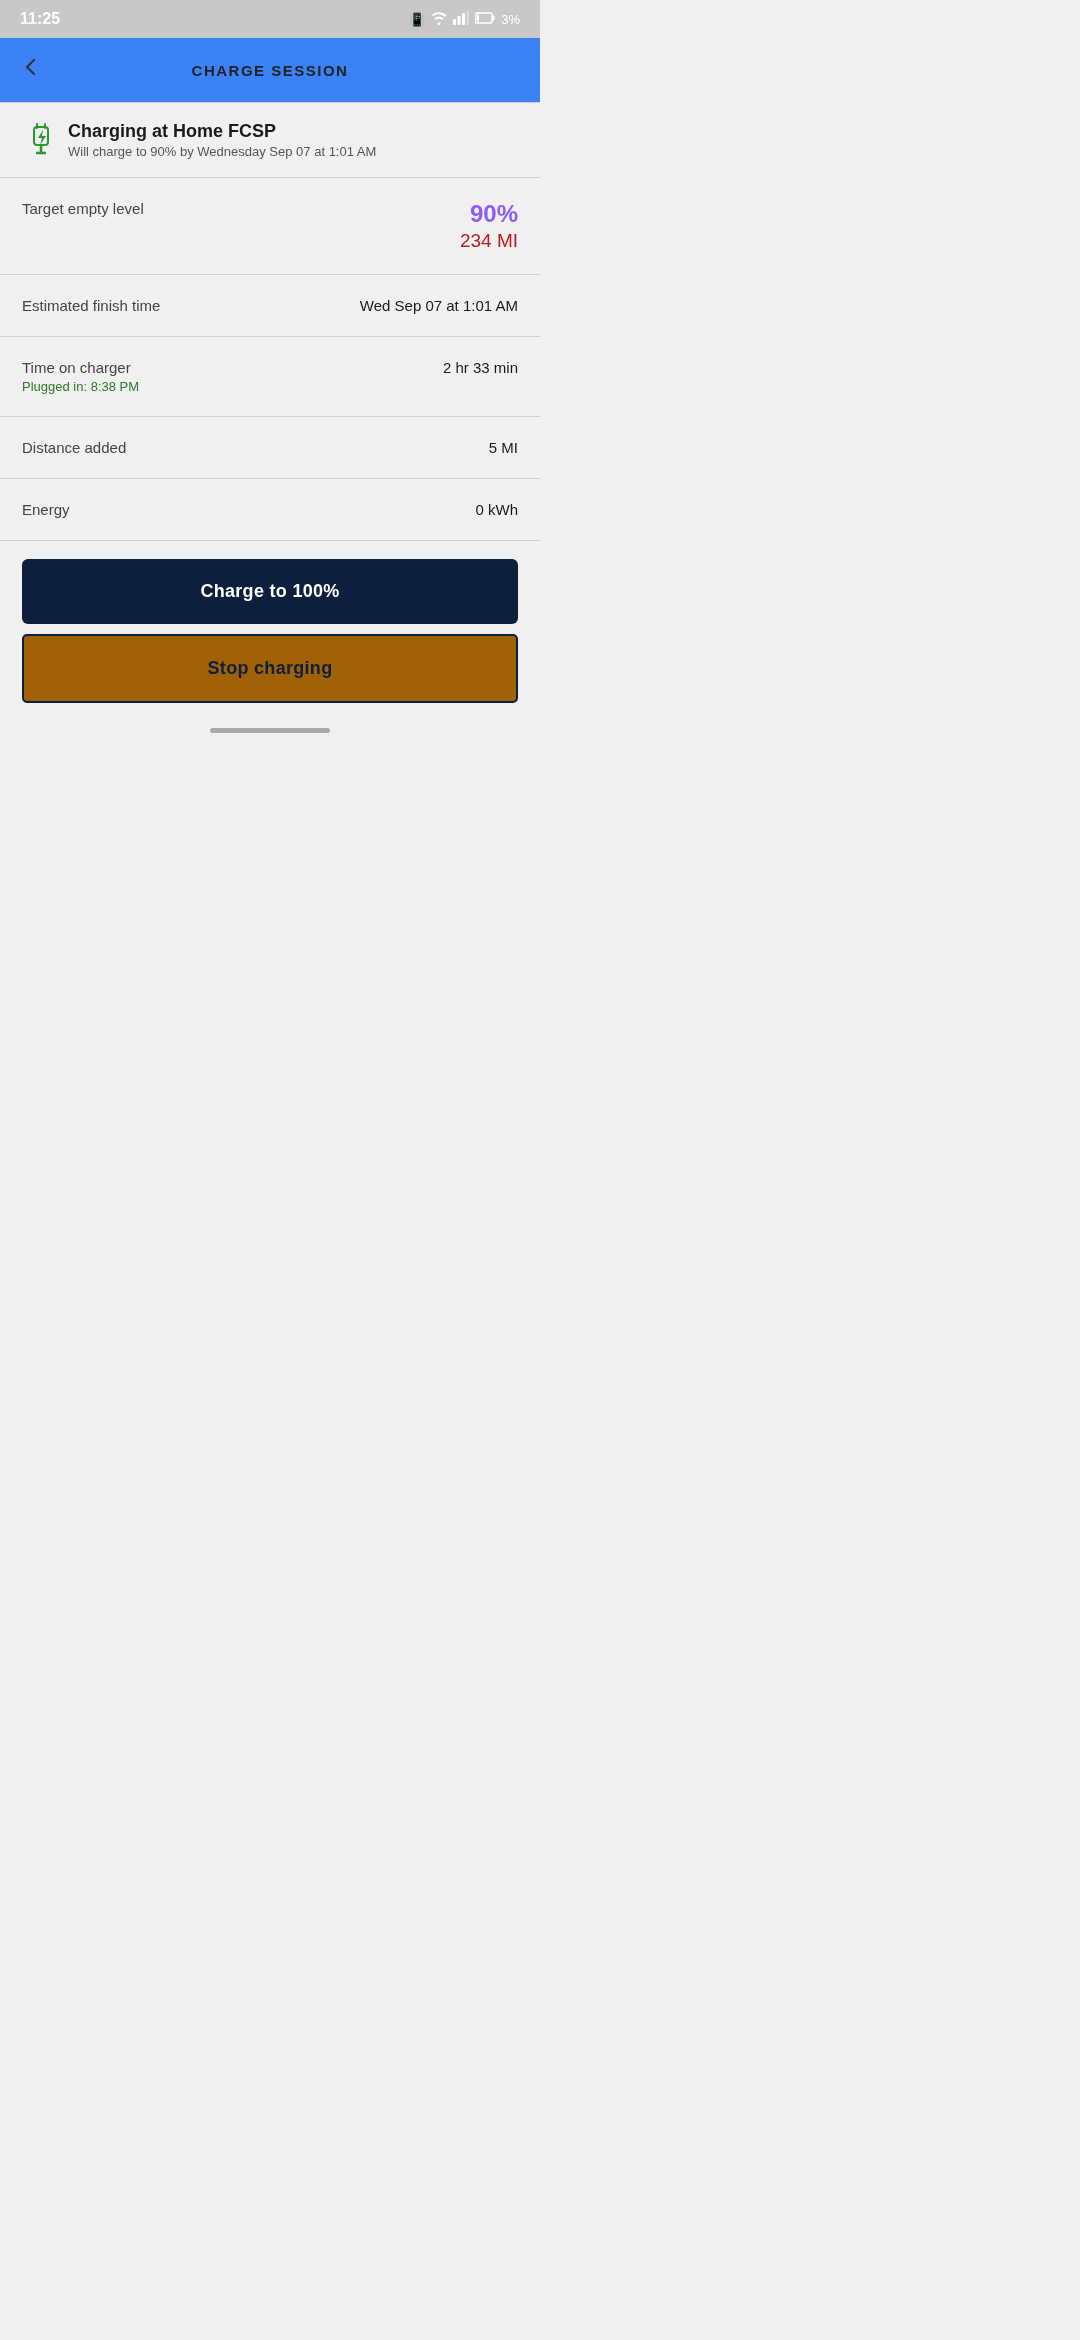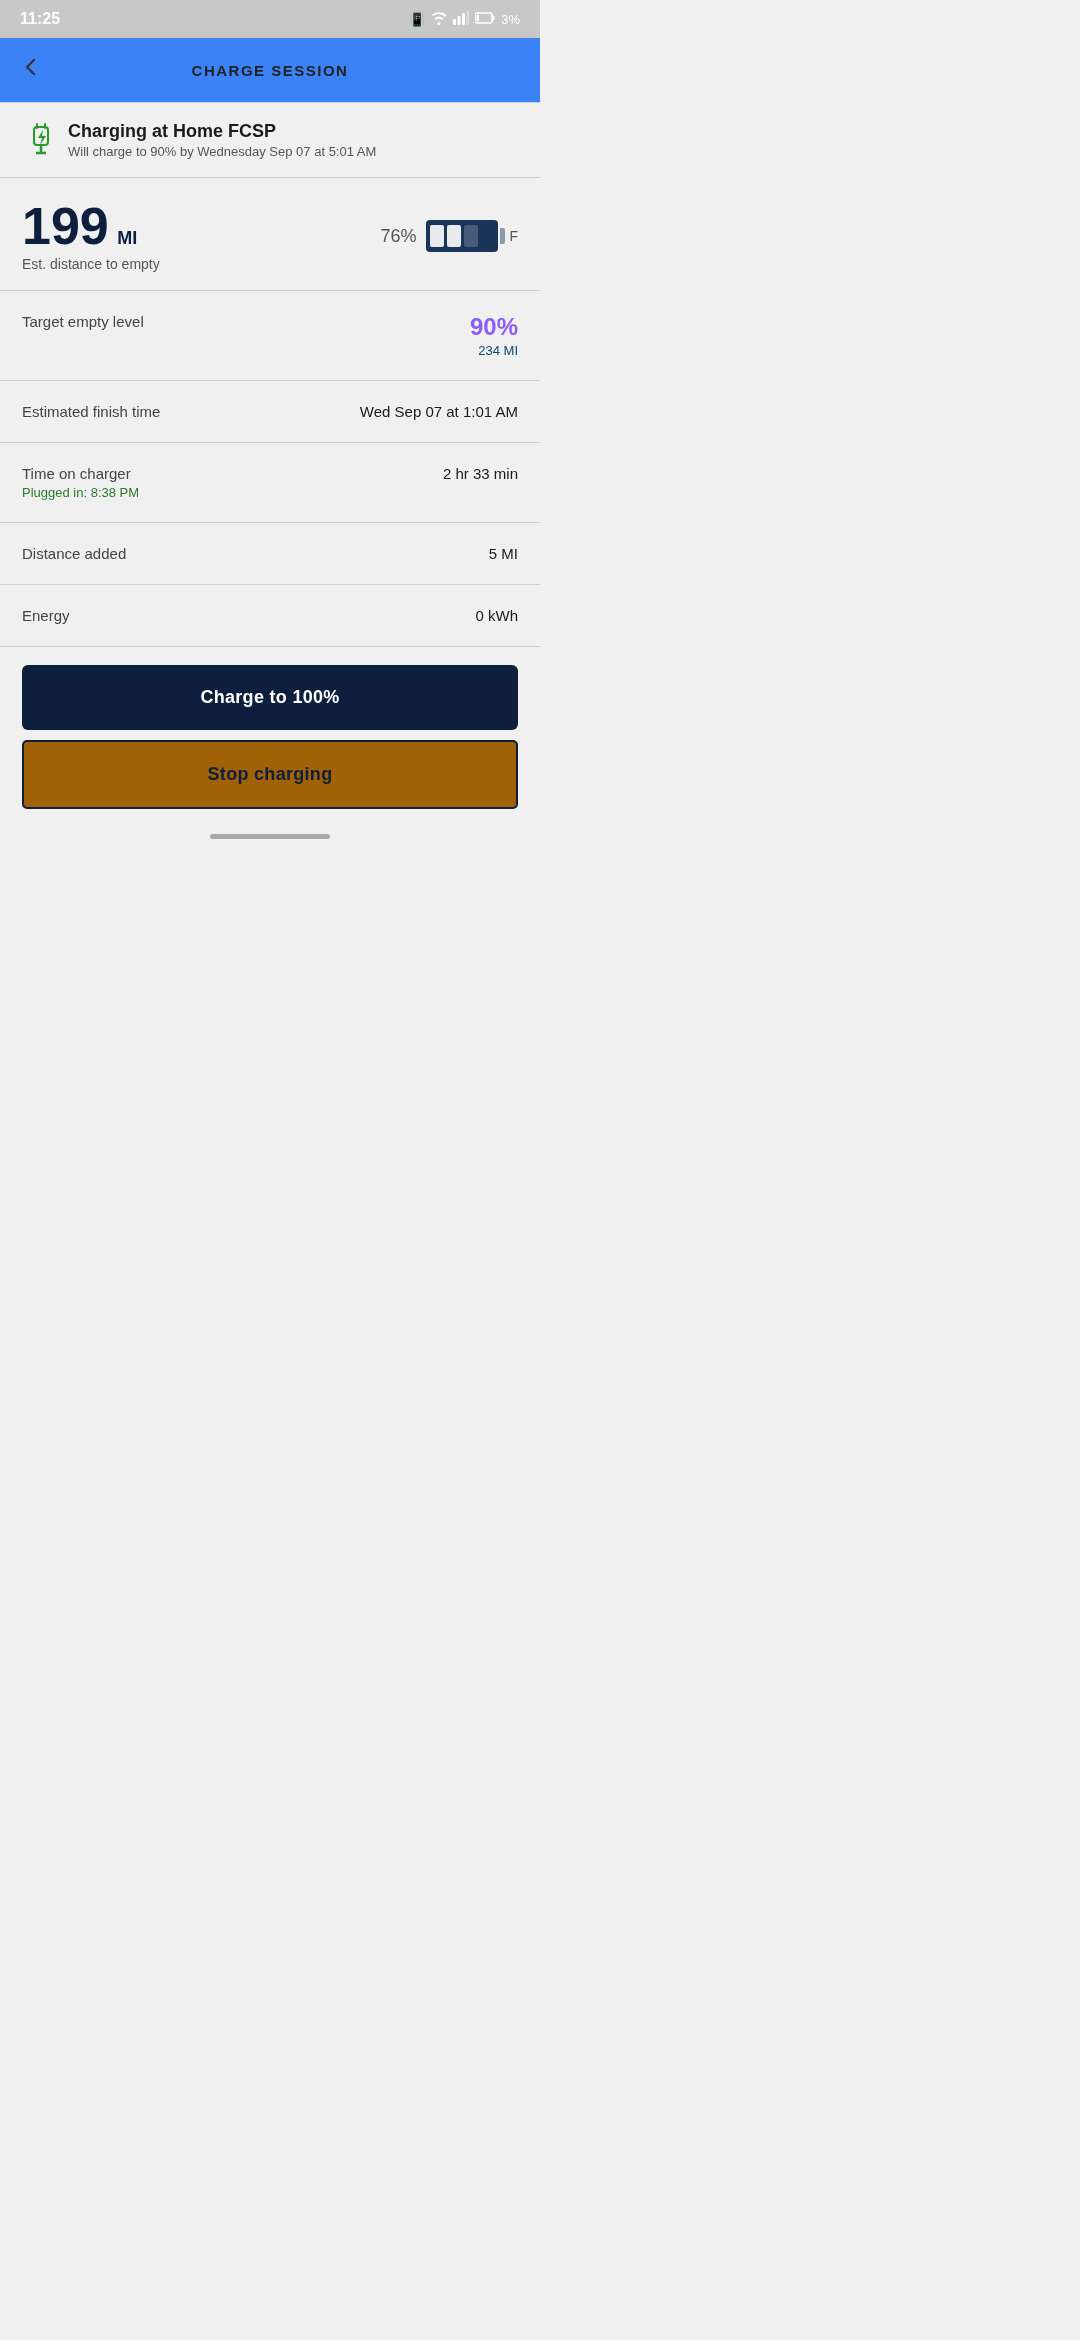--- a/index.html
+++ b/index.html
@@ -192,23 +192,23 @@
       color: #1a1a1a;
       text-align: right;
     }
     .info-value-large {
       font-size: 24px;
       font-weight: 700;
       color: #8b5cf6;
       text-align: right;
     }
     .info-value-sub {
-      font-size: 13px;
-      color: #0c4a6e;
-      text-align: right;
+      font-size: 19px;
+      color: #b91c1c;
+      text-align: left;
       margin-top: 2px;
     }
 
     
     .btn-section {
       padding: 18px 22px 12px 22px;
       display: flex;
       flex-direction: column;
       gap: 10px;
     }
@@ -307,45 +307,24 @@
         <line x1="14" y1="32" x2="24" y2="32" stroke="#2a9a2a" stroke-width="2.5"></line>
 
         <path d="M21 9l-5 8h4l-2 7 6-9h-4z" fill="#2a9a2a"></path>
 
         <line x1="15" y1="3" x2="15" y2="7" stroke="#2a9a2a" stroke-width="2" stroke-linecap="round"></line>
         <line x1="23" y1="3" x2="23" y2="7" stroke="#2a9a2a" stroke-width="2" stroke-linecap="round"></line>
       </svg>
     </div>
     <div class="charging-text-block">
       <div class="charging-title">Charging at Home FCSP</div>
-      <div class="charging-subtitle">Will charge to 90% by Wednesday Sep 07 at 5:01 AM</div>
+      <div class="charging-subtitle">Will charge to 90% by Wednesday Sep 07 at 1:01 AM</div>
     </div>
   </div>
 
-  <div class="range-section">
-    <div class="range-left">
-      <div>
-        <span class="range-value">199</span>
-        <span class="range-unit">MI</span>
-      </div>
-      <div class="range-label">Est. distance to empty</div>
-    </div>
-    <div class="range-right">
-      <span class="battery-percent">76%</span>
-      <div class="battery-visual">
-        <div class="battery-body">
-          <div class="battery-bar"></div>
-          <div class="battery-bar"></div>
-          <div class="battery-bar empty"></div>
-        </div>
-        <div class="battery-tip"></div>
-        <span class="battery-label-f">F</span>
-      </div>
-    </div>
-  </div>
 
   <div id="stats-container">
       <div class="info-row">
         <div class="info-label-block">
           <div class="info-label">Target empty level</div>
         </div>
         <div>
           <div class="info-value-large">90%</div>
           <div class="info-value-sub">234 MI</div>
         </div>

